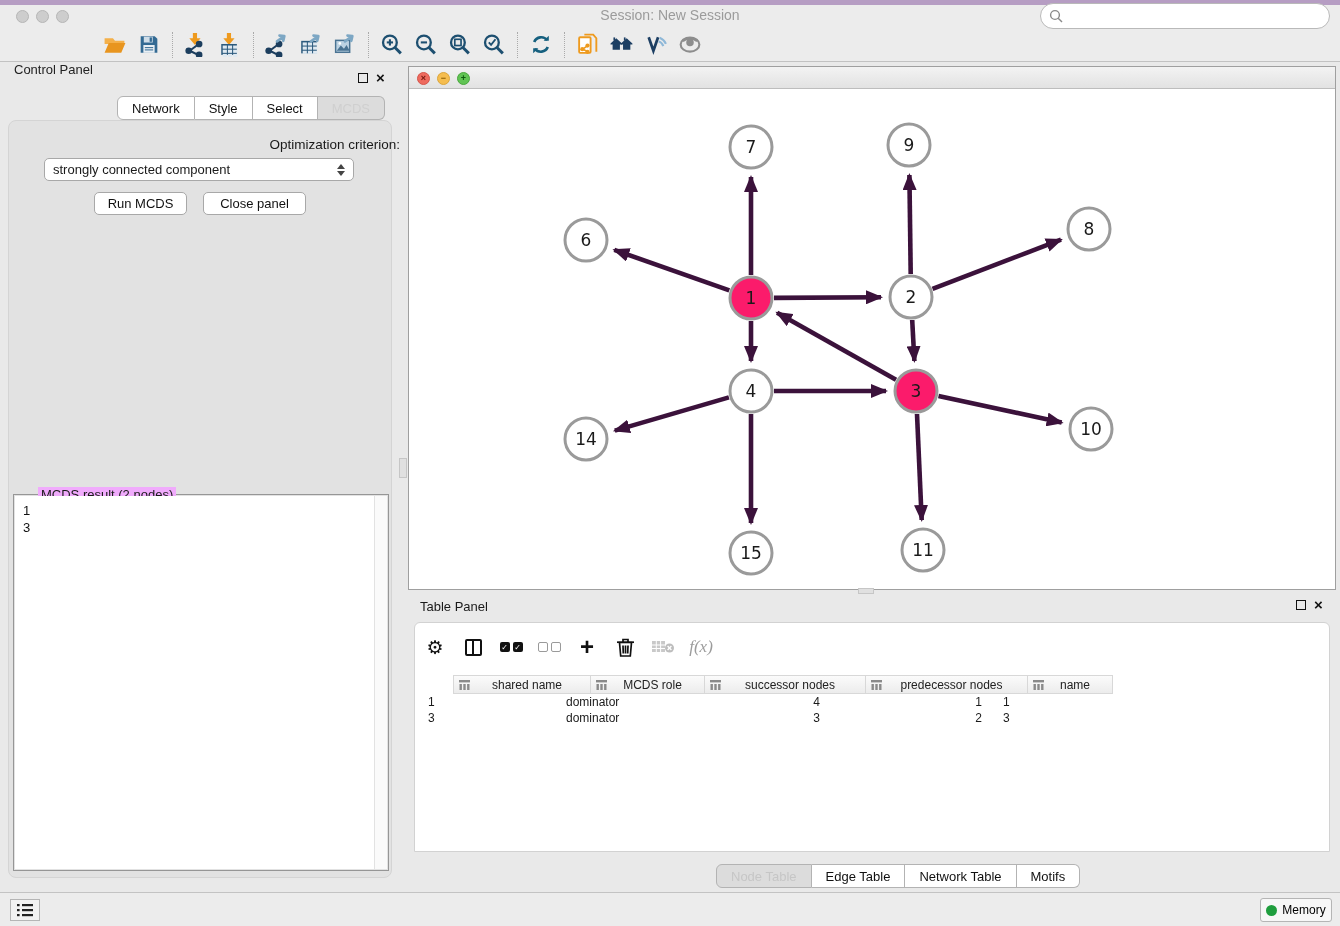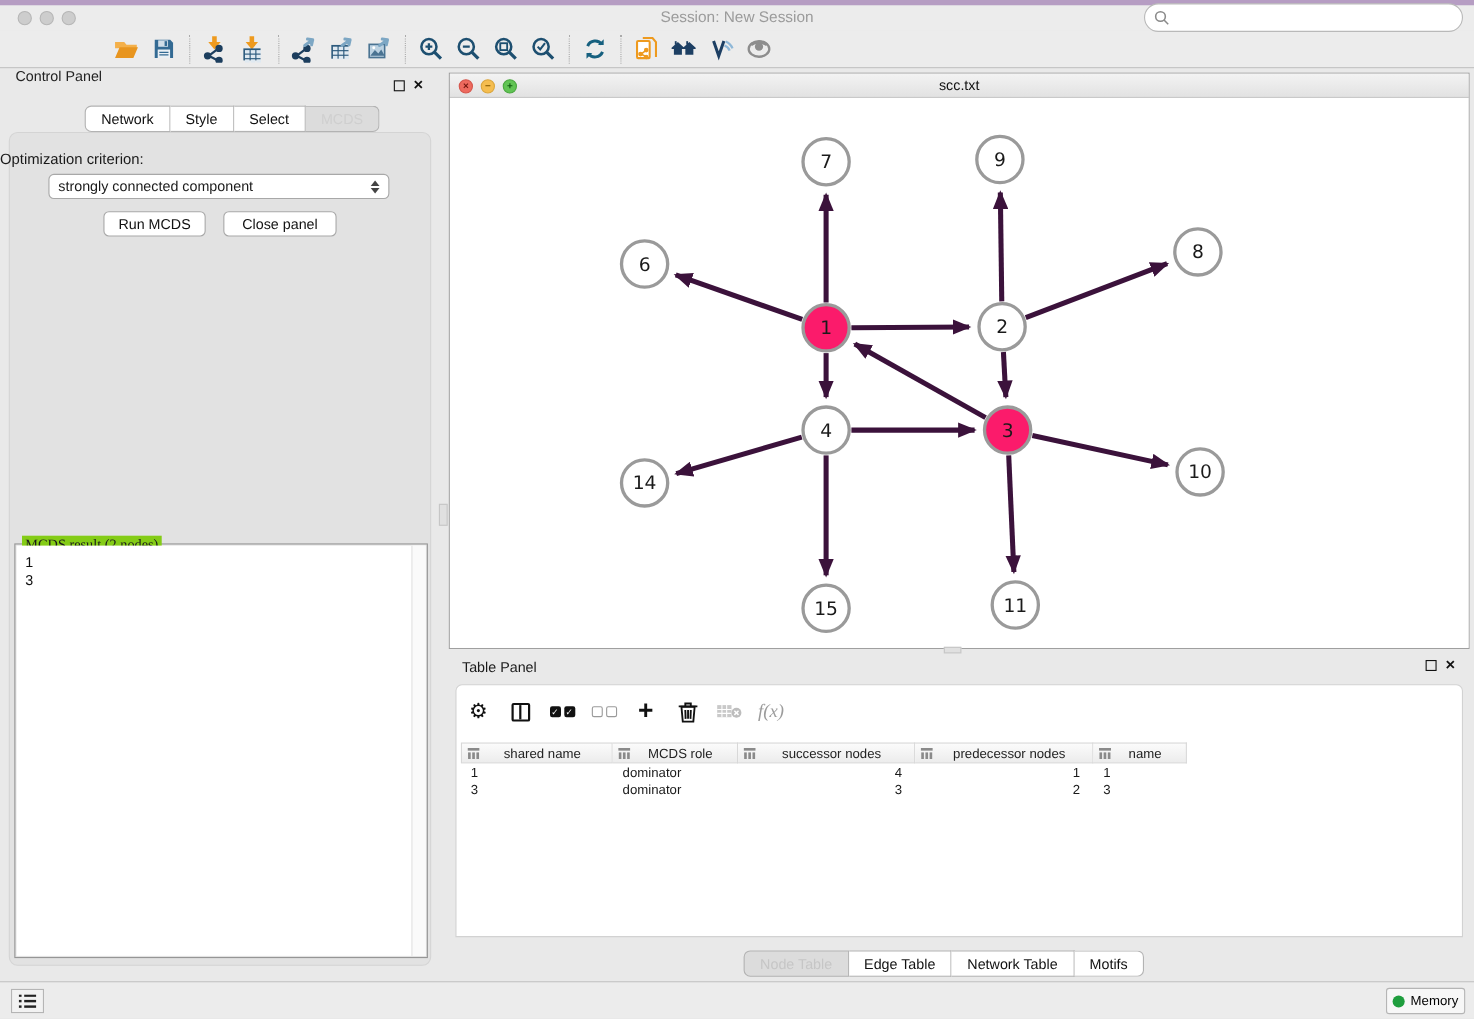--- a/index.html
+++ b/index.html
@@ -21,41 +21,41 @@
   #toolbar-search input { border:none; outline:none; width:250px; font-size:13px; background:transparent; }
 
   
   #cp-title { left:14px; top:62px; font-size:13px; color:#222; }
   .win-ctrls { display:flex; gap:8px; align-items:center; }
   #cp-ctrls { left:358px; top:73px; }
   #tp-ctrls { left:1296px; top:600px; }
   .maxi { width:10px; height:10px; border:1.6px solid #111; display:inline-block; }
   .closex { font-size:15px; font-weight:bold; color:#111; line-height:10px; }
 
-  .tabbar { display:flex; }
+  .tabbar { display:flex;margin-left:40px; }
   .tab { height:24px; padding:0 14px; display:flex; align-items:center; background:#fff; border:1px solid #b3b3b3; border-left:none; font-size:13px; color:#111; }
   .tab:first-child { border-left:1px solid #b3b3b3; border-radius:6px 0 0 6px; }
   .tab:last-child { border-radius:0 6px 6px 0; }
   .tab.sel { background:#dcdcdc; color:#cfcfcf; }
   #cp-tabs { left:77px; top:96px; }
   #bottom-tabs { left:676px; top:864px; }
   #bottom-tabs .tab.sel { color:#c6c6c6; }
 
   #cp-body { left:8px; top:120px; width:384px; height:758px; background:#e2e2e2; border:1px solid #d4d4d4; border-radius:8px; }
-  #opt-label { left:0px; top:137px; width:400px; text-align:left; font-size:13.5px; }
+  #opt-label { left:0px; top:137px; width:400px; text-align:right; font-size:13.5px; }
   #criterion { left:44px; top:158px; width:310px; height:23px; background:#fff; border:1px solid #a8a8a8; border-radius:5px; display:flex; align-items:center; padding:0 8px; }
   #criterion .stepper { margin-left:auto; display:flex; flex-direction:column; gap:2px; align-items:center; }
   .tri-up { width:0; height:0; border-left:4px solid transparent; border-right:4px solid transparent; border-bottom:5px solid #444; }
   .tri-dn { width:0; height:0; border-left:4px solid transparent; border-right:4px solid transparent; border-top:5px solid #444; }
   .pushbtn { position:absolute; height:23px; background:#fff; border:1px solid #a8a8a8; border-radius:5px; font-size:13px; display:flex; align-items:center; justify-content:center; color:#111; }
   #run-btn { left:94px; top:192px; width:93px; }
   #close-btn { left:203px; top:192px; width:103px; }
 
   #result-box { left:13px; top:494px; width:376px; height:377px; border:1px solid #969696; }
-  #result-legend { position:absolute; left:6px; top:-8px; background:#84cc16; padding:0 3px; font-size:13px;font-family:Liberation Serif, serif; }
+  #result-legend { position:absolute; left:24px; top:-8px; background:#f0abfc; padding:0 3px; font-size:13px; }
   #result-area { position:absolute; left:1px; top:1px; right:1px; bottom:1px; background:#fff; }
   #result-scroll { position:absolute; right:0; top:0; bottom:0; width:13px; background:#fafafa; border-left:1px solid #e2e2e2; }
   #result-lines { padding:6px 0 0 8px; font-size:13px; line-height:17px; color:#111; }
 
   
   #net-window { left:408px; top:66px; width:928px; height:524px; background:#fff; border:1px solid #9f9f9f; }
   #net-titlebar { position:absolute; left:0; top:0; right:0; height:22px; background:linear-gradient(#f3f3f3,#e2e2e2); border-bottom:1px solid #bdbdbd; }
   .light { position:absolute; top:4.5px; width:13px; height:13px; border-radius:50%; font-size:9px; font-weight:bold; display:flex; align-items:center; justify-content:center; }
   #light-close { left:8px;  background:#ee6a5e; border:1px solid #d5554b; color:#71150d; }
   #light-min   { left:28px; background:#f5bd4f; border:1px solid #dba63c; color:#8a5d00; }
@@ -76,21 +76,21 @@
   .col-icon { width:17px; height:17px; border:2.4px solid #111; border-radius:2px; position:relative; }
   .col-icon:before { content:""; position:absolute; left:50%; top:0; bottom:0; width:2px; background:#111; transform:translateX(-50%); }
   .cb-pair { display:flex; gap:3px; }
   .cb { width:10px; height:10px; border-radius:2px; font-size:8px; display:flex; align-items:center; justify-content:center; }
   .cb.on { background:#111; color:#fff; }
   .cb.off { border:1.6px solid #9a9a9a; background:#fff; }
   .plus-glyph { font-size:24px; font-weight:bold; color:#111; line-height:20px; }
   .fx { font-family:"Liberation Serif", serif; font-style:italic; font-size:17px; color:#9c9c9c; }
 
   #tp-table { position:absolute; left:4px; top:52px; right:4px; }
-  .hdr-row { display:flex; }
+  .hdr-row { display:flex;margin-left:34px; }
   .hdr-cell { height:19px; background:linear-gradient(#fbfbfb,#ececec); border:1px solid #d8d8d8; border-left:none; display:flex; align-items:center; justify-content:center; font-size:12px; color:#222; position:relative; }
   .hdr-cell:first-child { border-left:1px solid #d8d8d8; }
   .hdr-mini { position:absolute; left:5px; top:4px; }
   .trow { display:flex; height:16px; align-items:center; font-size:12px; }
   .tcell { height:16px; line-height:16px; white-space:nowrap; overflow:hidden; }
   .tcell.l { text-align:left; padding-left:9px; }
   .tcell.r { text-align:right; padding-right:12px; }
 
   
   #statusbar { left:0; top:892px; width:1340px; height:34px; background:#ececec; border-top:1px solid #c3c3c3; }
@@ -318,21 +318,20 @@
       </div>
     <div id="result-scroll"></div>
   </div>
 </div>
 
 <div class="abs" id="net-window">
   <div id="net-titlebar">
     <span class="light" id="light-close">×</span>
     <span class="light" id="light-min">−</span>
     <span class="light" id="light-max">+</span>
-    <div id="net-title">scc.txt</div>
   </div>
   <svg id="net-canvas" viewBox="0 0 926 500">
       <defs>
         <marker id="arrow" markerUnits="userSpaceOnUse" markerWidth="18" markerHeight="14" refX="15" refY="7" orient="auto">
           <path d="M0 0 L17 7 L0 14 z" fill="#3b123b"></path>
         </marker>
       </defs>
       <line x1="342.0" y1="186.0" x2="342.0" y2="88.0" stroke="#3b123b" stroke-width="4.6" marker-end="url(#arrow)"></line>
       <line x1="320.3" y1="201.4" x2="205.3" y2="160.9" stroke="#3b123b" stroke-width="4.6" marker-end="url(#arrow)"></line>
       <line x1="365.0" y1="208.9" x2="472.0" y2="208.2" stroke="#3b123b" stroke-width="4.6" marker-end="url(#arrow)"></line>

